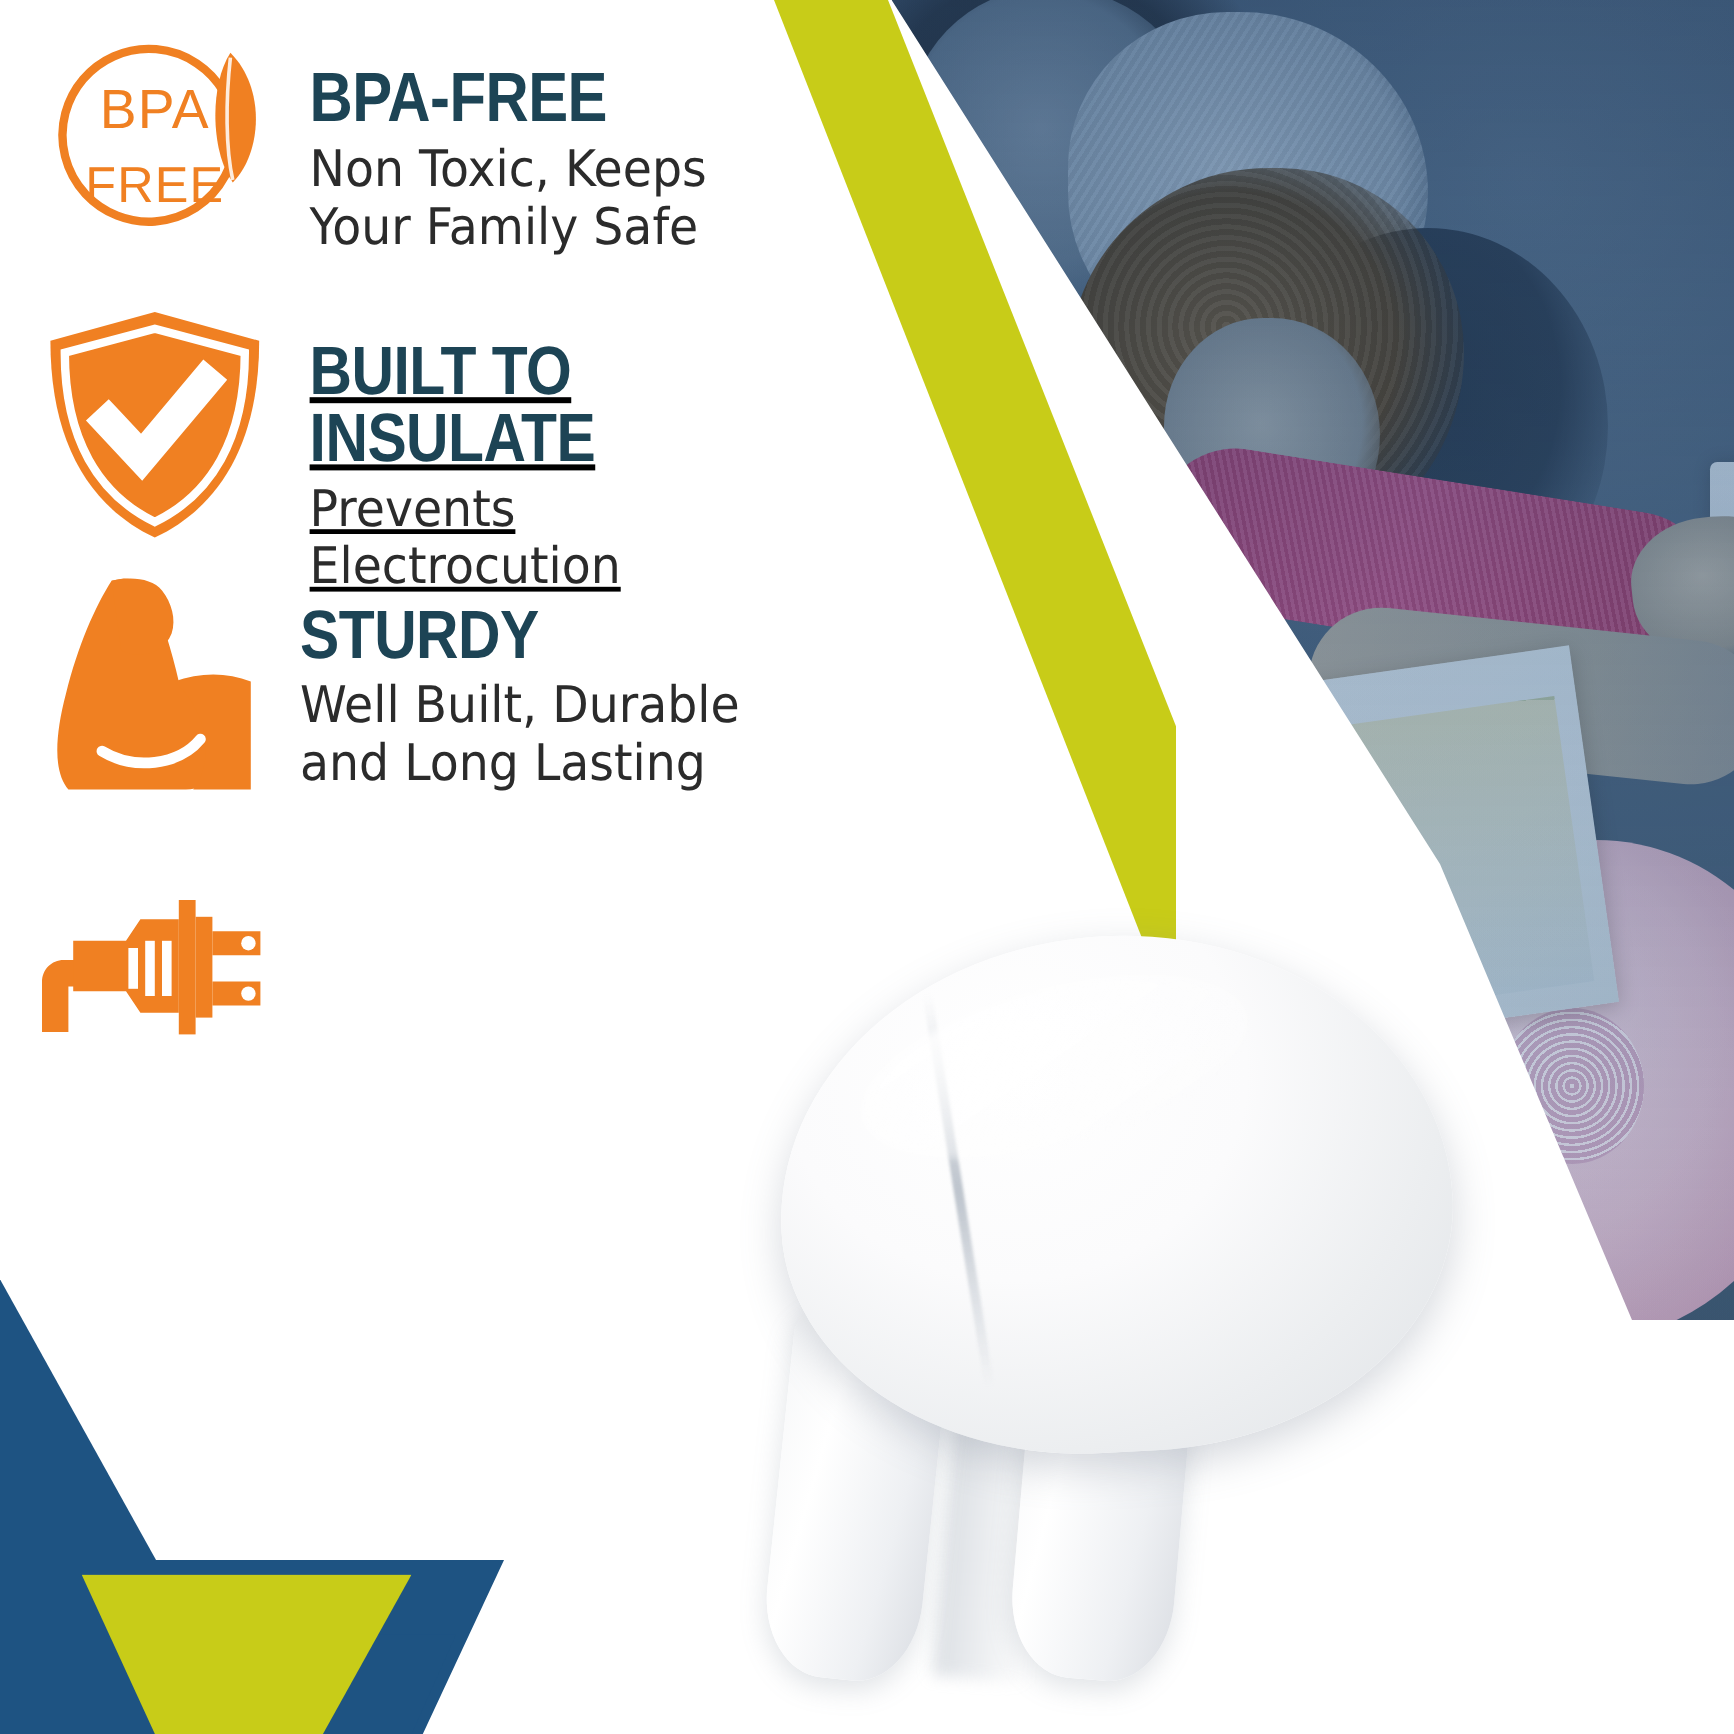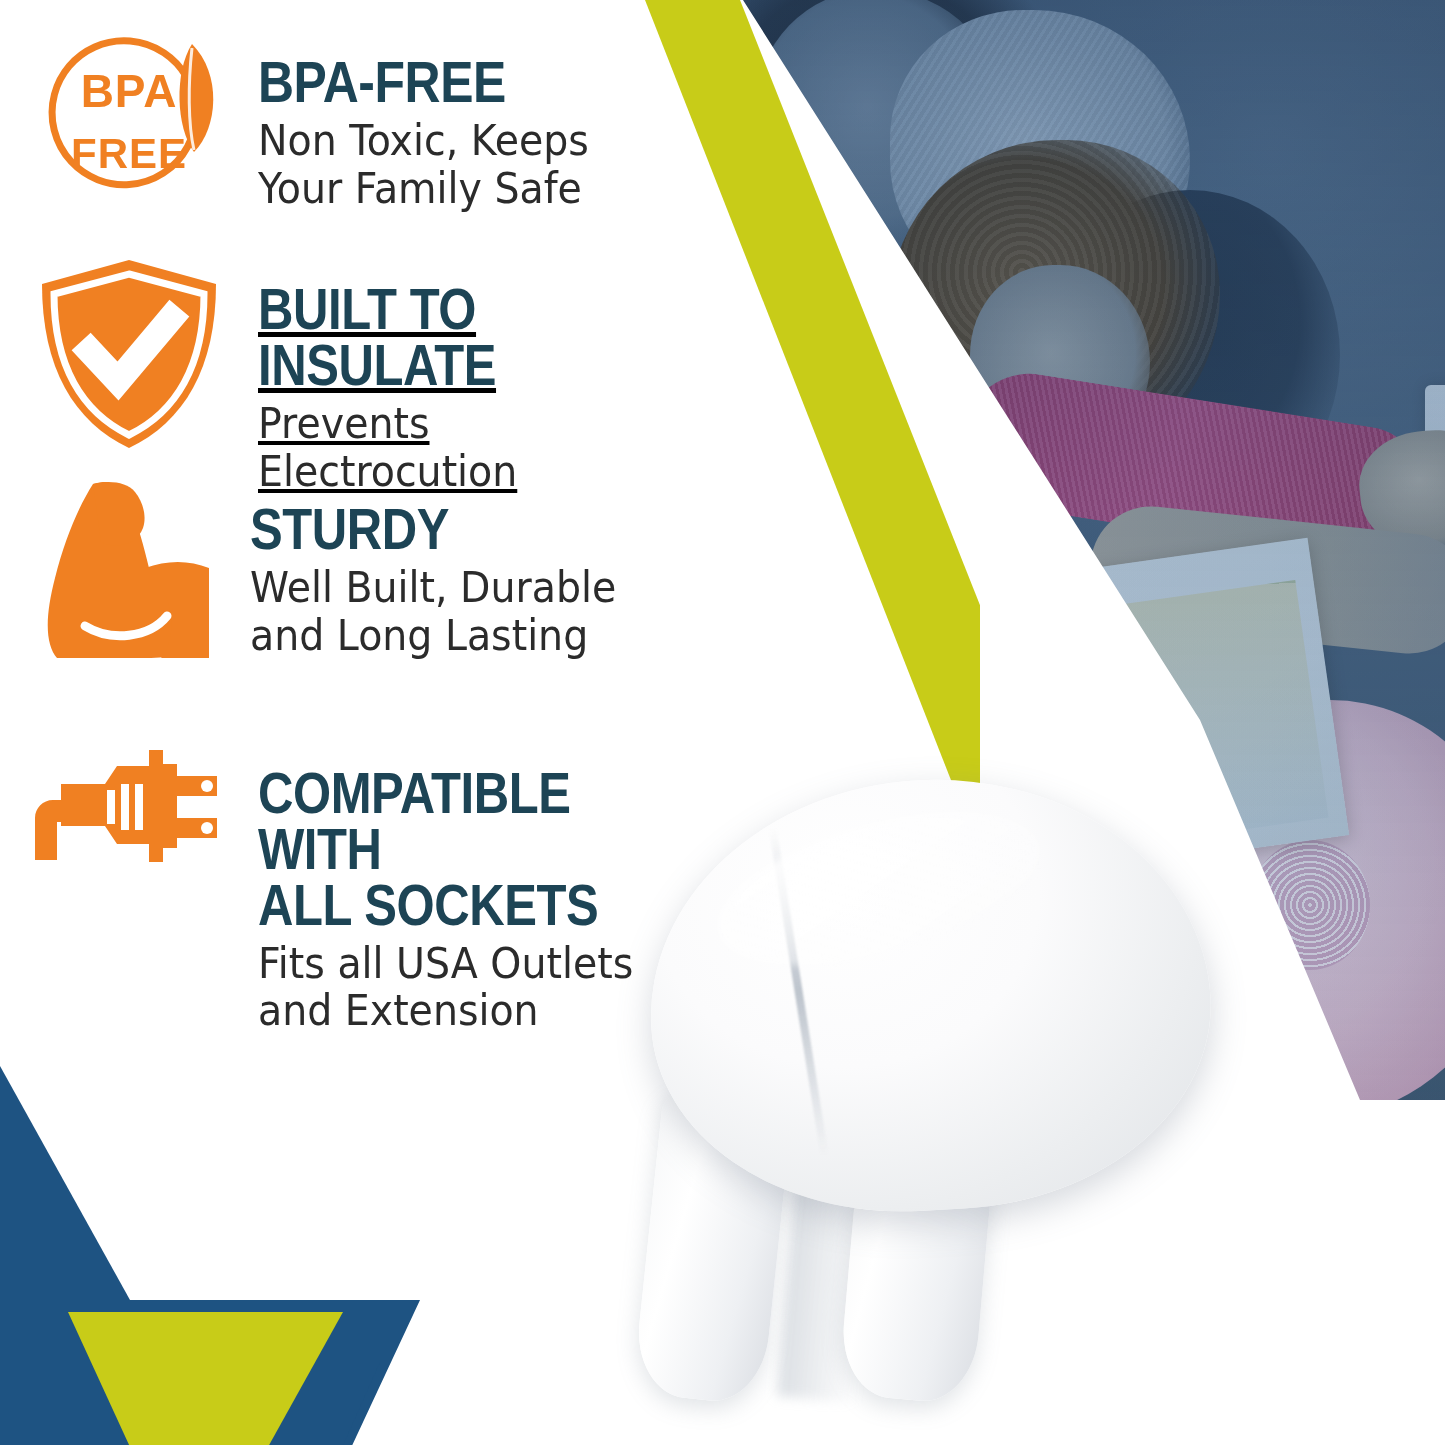--- a/index.html
+++ b/index.html
@@ -283,21 +283,21 @@
 
   
   .bpa{
     position:relative; width:186px; height:186px;
   }
   .bpa-text{
     position:absolute; inset:0;
     display:flex; flex-direction:column; align-items:center; justify-content:center;
     color:#f08022;
     font-family:"Liberation Sans", sans-serif;
-    font-weight:bold;
+    font-weight:normal;
     line-height:1.0;
     letter-spacing:1px;
   }
   .bpa-text span{ font-size:46px; display:block; }
   .bpa-text span.l2{ font-size:42px; margin-top:19px; }
 </style>
 </head>
 <body>
 
 <div id="canvas">
@@ -418,22 +418,16 @@
 
           <rect x="118" y="10" width="14" height="112" fill="#F08022"></rect>
           <rect x="132" y="24" width="14" height="84" fill="#F08022"></rect>
 
           <path d="M146 36 L186 36 L186 56 L146 56 Z" fill="#F08022"></path>
           <circle cx="176" cy="46" r="6" fill="#ffffff"></circle>
           <path d="M146 78 L186 78 L186 98 L146 98 Z" fill="#F08022"></path>
           <circle cx="176" cy="88" r="6" fill="#ffffff"></circle>
         </svg>
       </div>
-      <div class="ftext">
-        <div class="fhead">COMPATIBLE WITH
-ALL SOCKETS</div>
-        <div class="fsub">Fits all USA Outlets
-and Extension</div>
-      </div>
     </div>
 
   </div>
 </div>
 
 </body></html>

